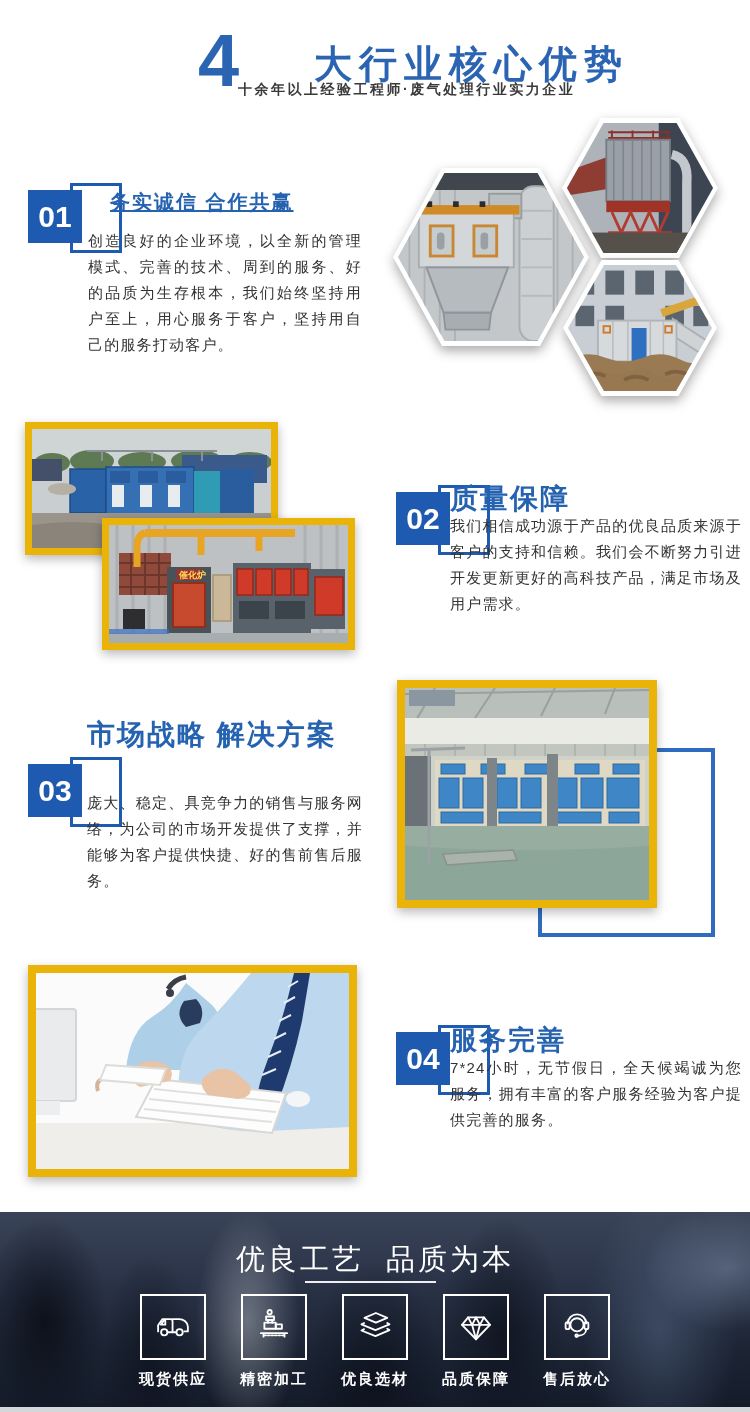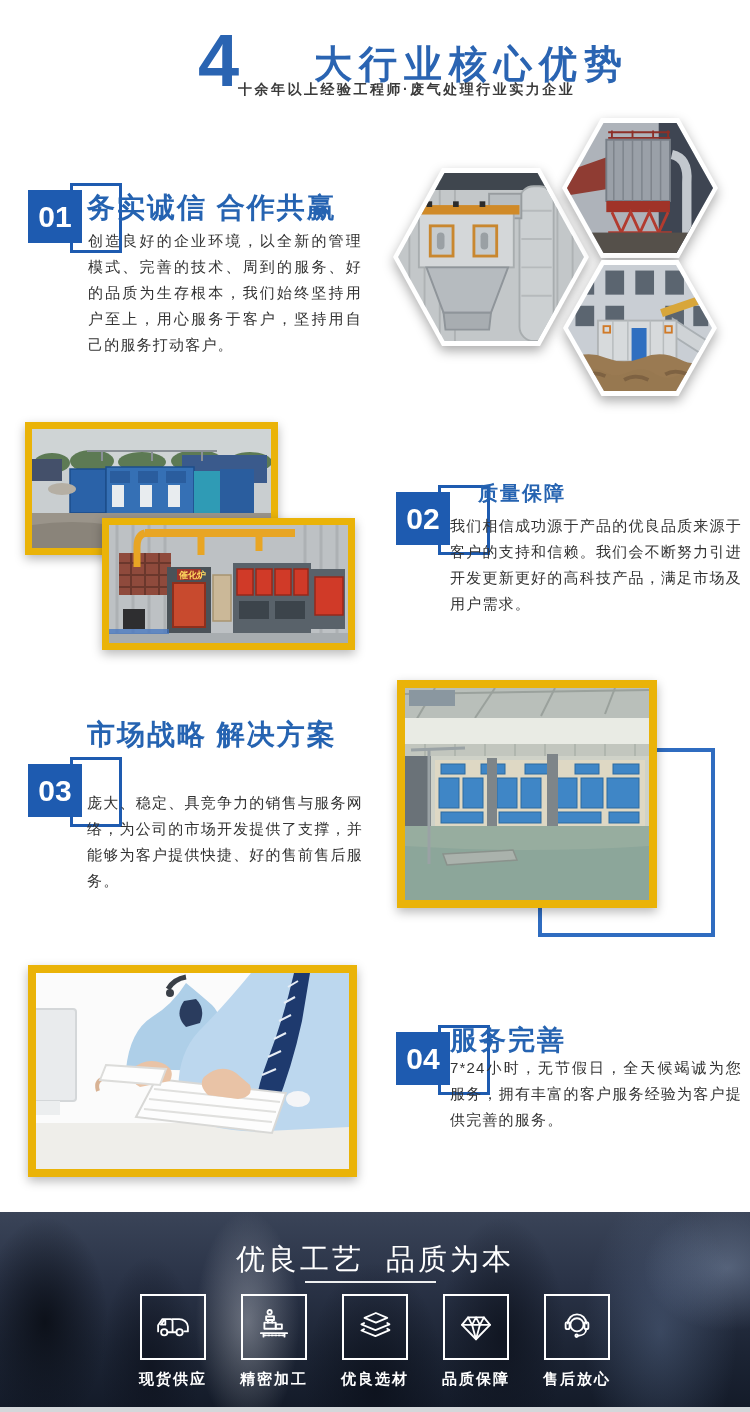--- a/index.html
+++ b/index.html
@@ -60,21 +60,21 @@
 <div class="page">
 
   <div class="abs hdr-num">4</div>
   <div class="abs hdr-title">大行业核心优势</div>
   <div class="abs hdr-sub">十余年以上经验工程师·废气处理行业实力企业</div>
 
   <div class="badge" style="left:28px;top:190px;">
     <div class="outline"></div>
     <div class="fill">01</div>
   </div>
-  <div class="sec-title" style="left:87px;top:189px;font-size:28px;">务实诚信 合作共赢</div>
+  <div class="sec-title" style="left:110px;top:189px;font-size:20px;text-decoration:underline;">务实诚信 合作共赢</div>
   <div class="sec-body" style="left:88px;top:228px;width:274px;">创造良好的企业环境，以全新的管理模式、完善的技术、周到的服务、好的品质为生存根本，我们始终坚持用户至上，用心服务于客户，坚持用自己的服务打动客户。</div>
 
   <div class="hexwrap" style="left:393px;top:168px;width:196px;height:178px;">
     <div class="hex hex-outer"></div>
     <div class="hex hex-inner">
       <svg viewBox="0 0 196 178" preserveAspectRatio="none">
         <rect width="196" height="178" fill="#c3c7c9"></rect>
         <g stroke="#aeb2b4" stroke-width="2">
           <line x1="12" y1="0" x2="12" y2="178"></line>
             <line x1="28" y1="0" x2="28" y2="178"></line>
@@ -249,21 +249,21 @@
       <rect x="0" y="108" width="239" height="10" fill="#a8adb0"></rect>
       <rect x="0" y="104" width="60" height="5" fill="#3a6fc0" opacity=".7"></rect>
       <rect x="14" y="84" width="22" height="20" fill="#2e2e30"></rect>
     </svg>
   </div>
 
   <div class="badge" style="left:396px;top:492px;">
     <div class="outline"></div>
     <div class="fill">02</div>
   </div>
-  <div class="sec-title" style="left:450px;top:480px;font-size:20px;padding-left:28px;">质量保障</div>
+  <div class="sec-title" style="left:450px;top:480px;font-size:28px;">质量保障</div>
   <div class="sec-body" style="left:450px;top:513px;width:292px;">我们相信成功源于产品的优良品质来源于客户的支持和信赖。我们会不断努力引进开发更新更好的高科技产品，满足市场及用户需求。</div>
 
   <div class="badge" style="left:28px;top:764px;">
     <div class="outline"></div>
     <div class="fill">03</div>
   </div>
   <div class="sec-title" style="left:87px;top:716px;font-size:28px;">市场战略 解决方案</div>
   <div class="sec-body" style="left:87px;top:790px;width:276px;">庞大、稳定、具竞争力的销售与服务网络，为公司的市场开发提供了支撑，并能够为客户提供快捷、好的售前售后服务。</div>
 
   <div class="bluesq" style="left:538px;top:748px;width:177px;height:189px;"></div>

